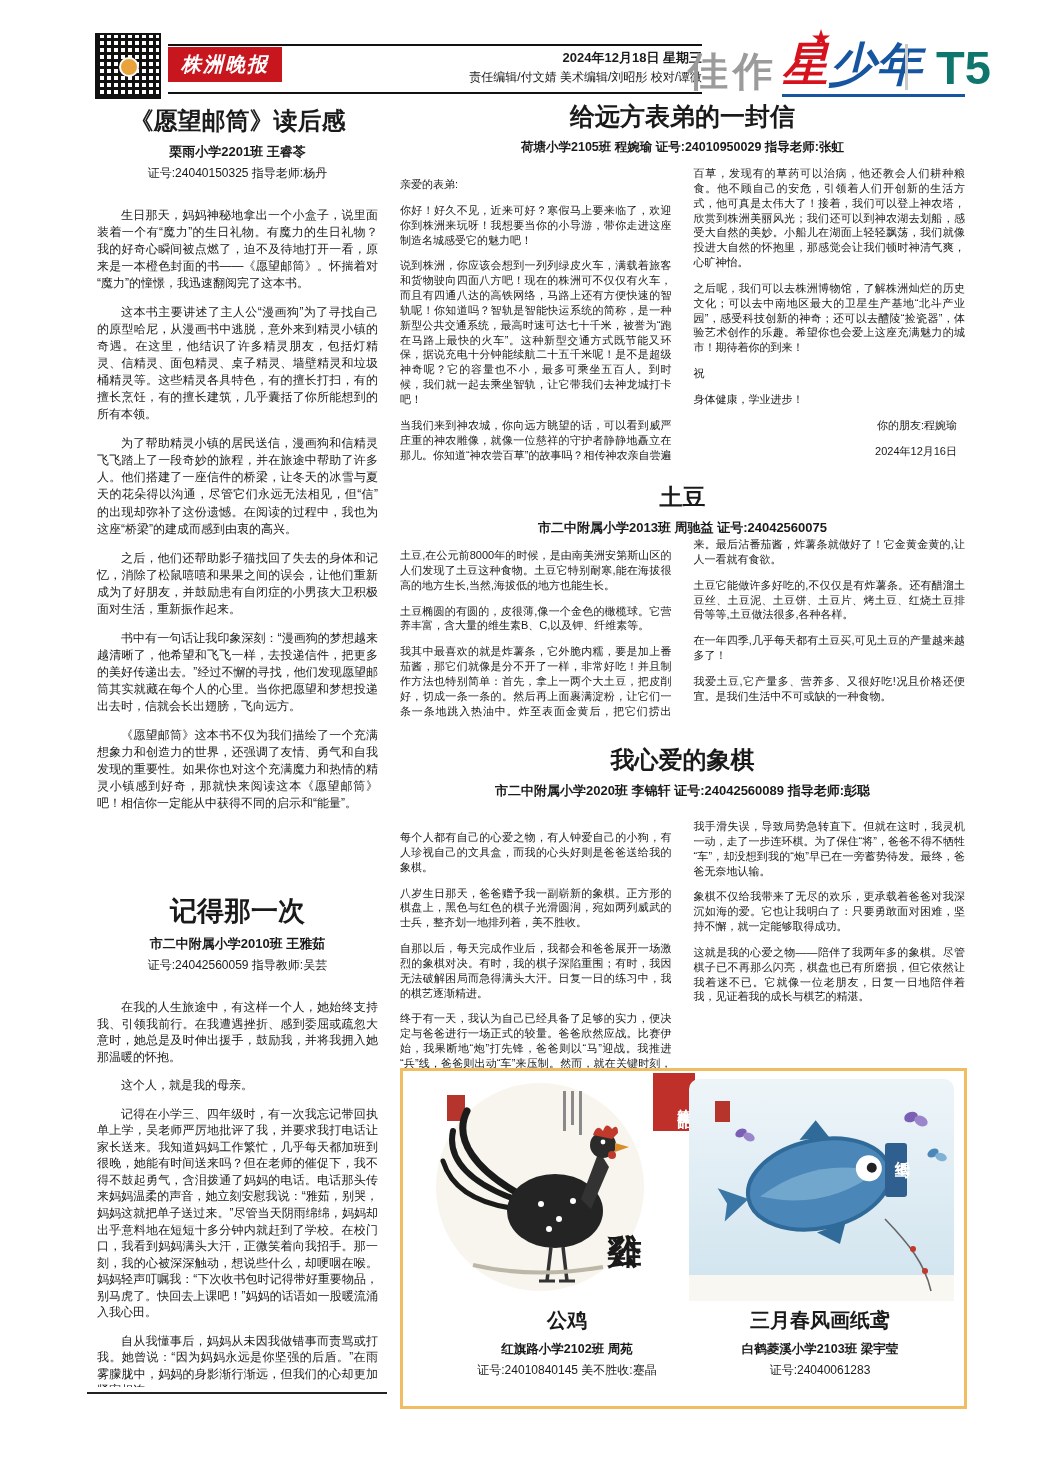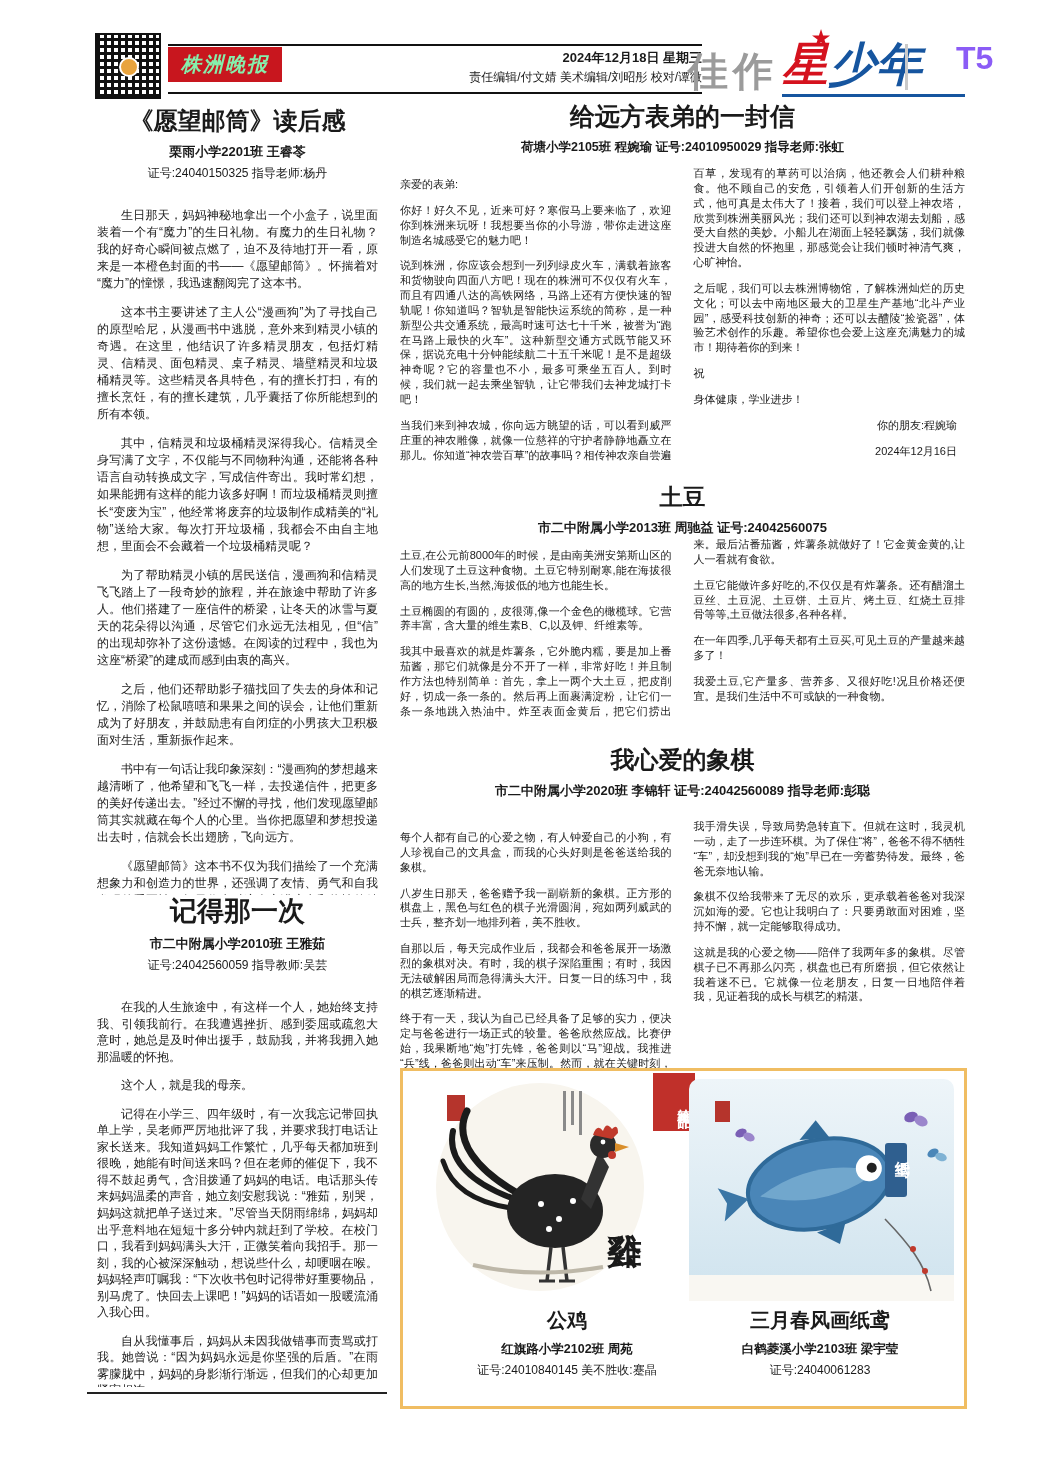--- a/index.html
+++ b/index.html
@@ -6,37 +6,37 @@
   .page{position:relative;width:1039px;height:1459px;background:#ffffff;margin:0 auto;
         font-family:"Liberation Sans",sans-serif;color:#1a1a1a;overflow:hidden;}
   
   .qr{position:absolute;left:95px;top:33px;width:62px;height:62px;border:2px solid #111;
       background-image:
         repeating-linear-gradient(0deg,#111 0 3px,transparent 3px 7px),
         repeating-linear-gradient(90deg,#111 0 3px,#fff 3px 7px);}
   .qr .dot{position:absolute;left:22px;top:22px;width:16px;height:16px;border-radius:50%;
       background:#e8a33d;border:2px solid #fff;}
   .masthead{position:absolute;left:168px;top:47px;width:114px;height:35px;background:#c8161e;
-      color:#86efac;font-weight:bold;font-style:italic;font-size:20px;line-height:35px;
+      color:#ffffff;font-weight:bold;font-style:italic;font-size:20px;line-height:35px;
       text-align:center;letter-spacing:2px;}
   .hrule{position:absolute;height:2px;background:#111;}
   .hrule.r1{left:168px;top:44px;width:534px;}
   .hrule.r2{left:168px;top:92px;width:534px;}
   .dateline{position:absolute;left:290px;top:49px;width:412px;text-align:right;
       font-size:13px;font-weight:bold;}
   .credits{position:absolute;left:250px;top:69px;width:452px;text-align:right;font-size:12px;}
   .jiazuo{position:absolute;left:688px;top:44px;font-size:40px;font-weight:900;
       color:#9b9b9b;letter-spacing:5px;}
   .brand{position:absolute;left:782px;top:34px;font-size:46px;font-weight:900;
       font-style:italic;letter-spacing:1px;white-space:nowrap;}
   .brand .c1{color:#d5121e;}
   .brand .c2{color:#16559f;}
   .brand .star{position:absolute;left:30px;top:-8px;font-size:18px;color:#d5121e;font-style:normal;}
   .brand-divider{position:absolute;left:905px;top:44px;width:3px;height:46px;background:#c9c9c9;}
-  .pageno{position:absolute;left:956px;top:40px;font-size:32px;font-weight:900;color:#8b5cf6;}
+  .pageno{position:absolute;left:936px;top:40px;font-size:47px;font-weight:900;color:#0f766e;}
   .brand-underline{position:absolute;left:782px;top:94px;width:183px;height:3px;background:#16559f;}
   
   .atitle{font-weight:bold;text-align:center;}
   .abyline{text-align:center;font-size:13px;font-weight:600;margin-top:6px;}
   .abyline2{text-align:center;font-size:12px;margin-top:4px;}
   .body{text-align:justify;}
   .body p{margin:12px;text-indent:2em;}
   .no-indent{text-indent:0 !important;}
   .sign{text-align:right;text-indent:0 !important;padding-right:8px;}
   
@@ -95,21 +95,20 @@
   <div class="pageno">T5</div>
   <div class="brand-underline"></div>
 
   <div class="a1">
     <div class="atitle">《愿望邮筒》读后感</div>
     <div class="abyline">栗雨小学2201班 王睿苓</div>
     <div class="abyline2">证号:24040150325 指导老师:杨丹</div>
     <div class="body">
         <p>生日那天，妈妈神秘地拿出一个小盒子，说里面装着一个有“魔力”的生日礼物。有魔力的生日礼物？我的好奇心瞬间被点燃了，迫不及待地打开一看，原来是一本橙色封面的书——《愿望邮筒》。怀揣着对“魔力”的憧憬，我迅速翻阅完了这本书。</p>
         <p>这本书主要讲述了主人公“漫画狗”为了寻找自己的原型哈尼，从漫画书中逃脱，意外来到精灵小镇的奇遇。在这里，他结识了许多精灵朋友，包括灯精灵、信精灵、面包精灵、桌子精灵、墙壁精灵和垃圾桶精灵等。这些精灵各具特色，有的擅长打扫，有的擅长烹饪，有的擅长建筑，几乎囊括了你所能想到的所有本领。</p>
-        <p>其中，信精灵和垃圾桶精灵深得我心。信精灵全身写满了文字，不仅能与不同物种沟通，还能将各种语言自动转换成文字，写成信件寄出。我时常幻想，如果能拥有这样的能力该多好啊！而垃圾桶精灵则擅长“变废为宝”，他经常将废弃的垃圾制作成精美的“礼物”送给大家。每次打开垃圾桶，我都会不由自主地想，里面会不会藏着一个垃圾桶精灵呢？</p>
         <p>为了帮助精灵小镇的居民送信，漫画狗和信精灵飞飞踏上了一段奇妙的旅程，并在旅途中帮助了许多人。他们搭建了一座信件的桥梁，让冬天的冰雪与夏天的花朵得以沟通，尽管它们永远无法相见，但“信”的出现却弥补了这份遗憾。在阅读的过程中，我也为这座“桥梁”的建成而感到由衷的高兴。</p>
         <p>之后，他们还帮助影子猫找回了失去的身体和记忆，消除了松鼠嘻嘻和果果之间的误会，让他们重新成为了好朋友，并鼓励患有自闭症的小男孩大卫积极面对生活，重新振作起来。</p>
         <p>书中有一句话让我印象深刻：“漫画狗的梦想越来越清晰了，他希望和飞飞一样，去投递信件，把更多的美好传递出去。”经过不懈的寻找，他们发现愿望邮筒其实就藏在每个人的心里。当你把愿望和梦想投递出去时，信就会长出翅膀，飞向远方。</p>
         <p>《愿望邮筒》这本书不仅为我们描绘了一个充满想象力和创造力的世界，还强调了友情、勇气和自我发现的重要性。如果你也对这个充满魔力和热情的精灵小镇感到好奇，那就快来阅读这本《愿望邮筒》吧！相信你一定能从中获得不同的启示和“能量”。</p>
       </div>
   </div>
 
   <div class="a2">
     <div class="atitle">记得那一次</div>
     <div class="abyline">市二中附属小学2010班 王雅茹</div>

